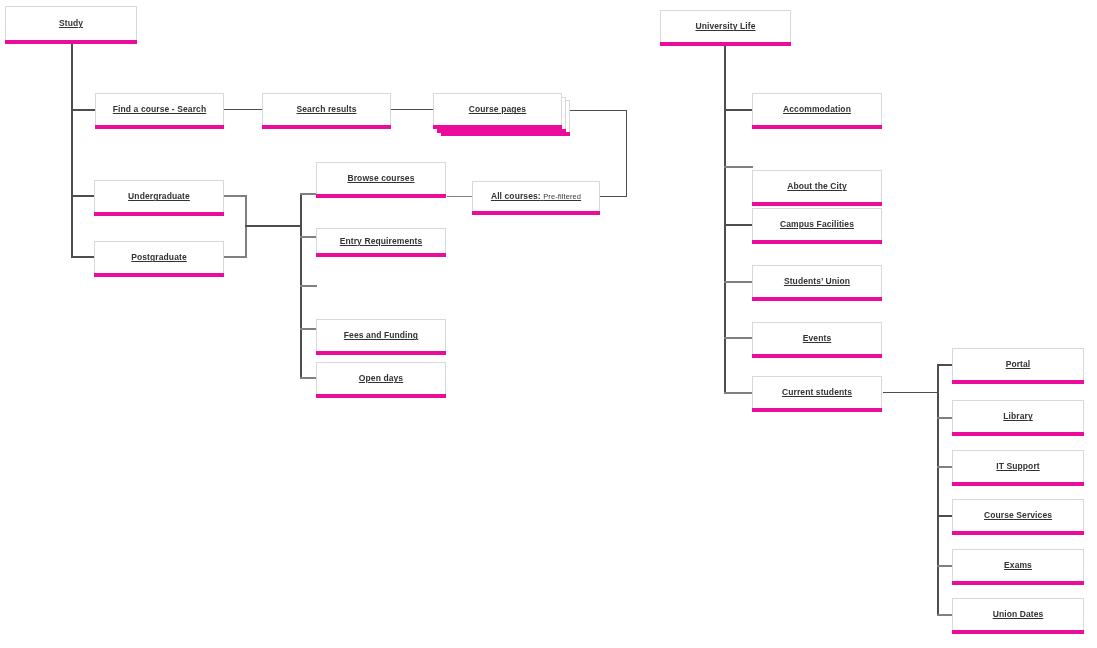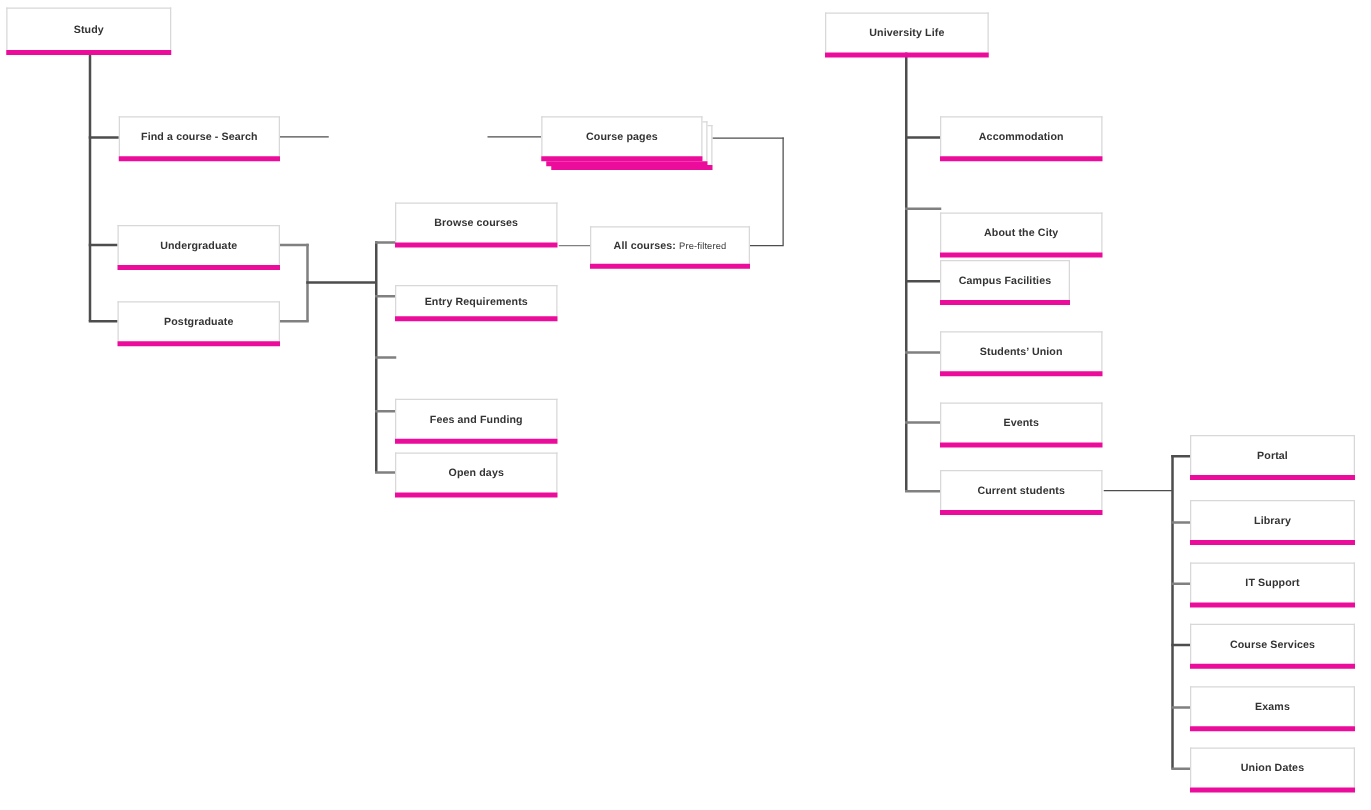--- a/index.html
+++ b/index.html
@@ -29,20 +29,21 @@
     z-index: 5;
   }
   .node .label {
     font-size: 8.5px;
     font-weight: bold;
     color: #333333;
     letter-spacing: 0.1px;
     white-space: nowrap;
     line-height: 1;
     text-align: left;
+    text-decoration: underline;
   }
   .node .label .sub {
     font-weight: normal;
     font-size: 7.5px;
     color: #3a3a3a;
   }
   .node .accent {
     position: absolute;
     left: -1px;
     right: -1px;
@@ -115,20 +116,24 @@
   <div class="node" style="left:5px; top:6px; width:132px; height:34px;">
     <span class="label">Study</span>
     <span class="accent"></span>
   </div>
 
   <div class="node" style="left:95px; top:93px; width:129px; height:32px;">
     <span class="label">Find a course - Search</span>
     <span class="accent"></span>
   </div>
 
+  <div class="node" style="left:262px; top:93px; width:129px; height:32px;">
+    <span class="label">Search results</span>
+    <span class="accent"></span>
+  </div>
 
   <div class="stack-layer" style="left:441px; top:100px; width:129px; height:32px;">
     <span class="accent"></span>
   </div>
   <div class="stack-layer" style="left:437px; top:97px; width:129px; height:32px; z-index:4;">
     <span class="accent"></span>
   </div>
   <div class="node" style="left:433px; top:93px; width:129px; height:32px;">
     <span class="label">Course pages</span>
     <span class="accent"></span>
@@ -196,21 +201,21 @@
   <div class="node" style="left:752px; top:93px; width:130px; height:32px;">
     <span class="label">Accommodation</span>
     <span class="accent"></span>
   </div>
 
   <div class="node" style="left:752px; top:150px; width:130px; height:32px;margin-top:20px;">
     <span class="label">About the City</span>
     <span class="accent"></span>
   </div>
 
-  <div class="node" style="left:752px; top:208px; width:104px; height:32px;">
+  <div class="node" style="left:752px; top:208px; width:130px; height:32px;">
     <span class="label">Campus Facilities</span>
     <span class="accent"></span>
   </div>
 
   <div class="node" style="left:752px; top:265px; width:130px; height:32px;">
     <span class="label">Students’ Union</span>
     <span class="accent"></span>
   </div>
 
   <div class="node" style="left:752px; top:322px; width:130px; height:32px;">

